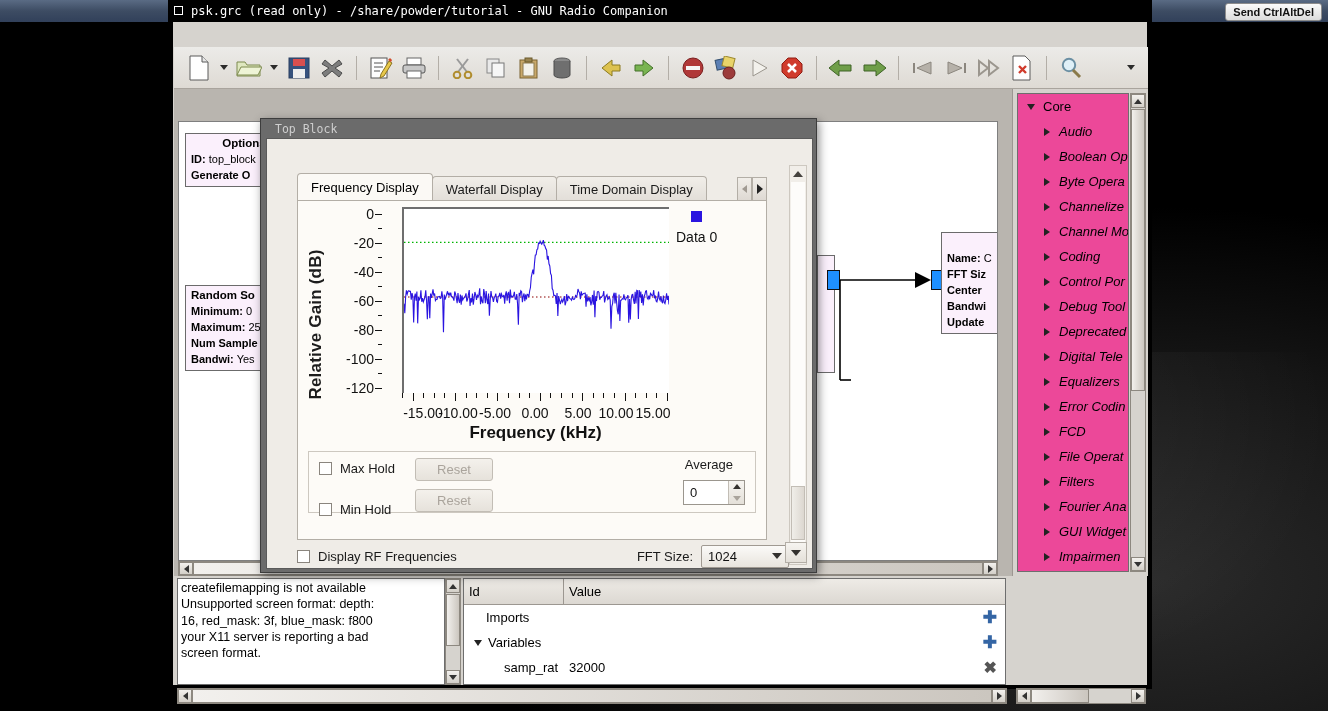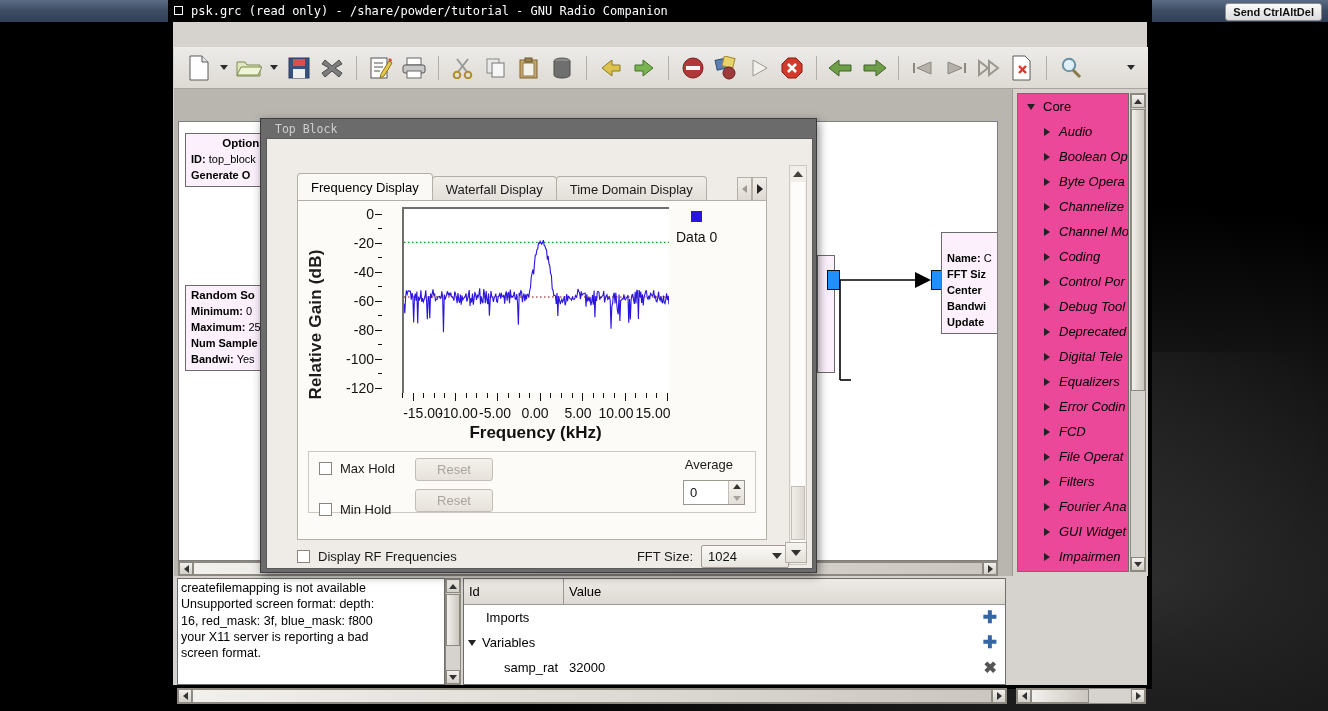--- a/index.html
+++ b/index.html
@@ -617,21 +617,21 @@
 
     <div id="vars">
       <div id="vars-head">
         <div class="c1">Id</div>
         <div class="c2">Value</div>
       </div>
       <div class="var-row" style="padding-left:22px;">
         <span class="vid">Imports</span>
         <span class="vact plus">✚</span>
       </div>
-      <div class="var-row" style="">
+      <div class="var-row" style="padding-left:6px;">
         <span class="vtw">
             <span style="border-left:4.5px solid transparent;border-right:4.5px solid transparent;border-top:6px solid #222;"></span>
           </span>
         <span class="vid" style="margin-left:2px">Variables</span>
         <span class="vact plus">✚</span>
       </div>
       <div class="var-row" style="padding-left:40px;">
         <span class="vid">samp_rat</span>
         <span class="vval">32000</span>
         <span class="vact xmark">✖</span>

